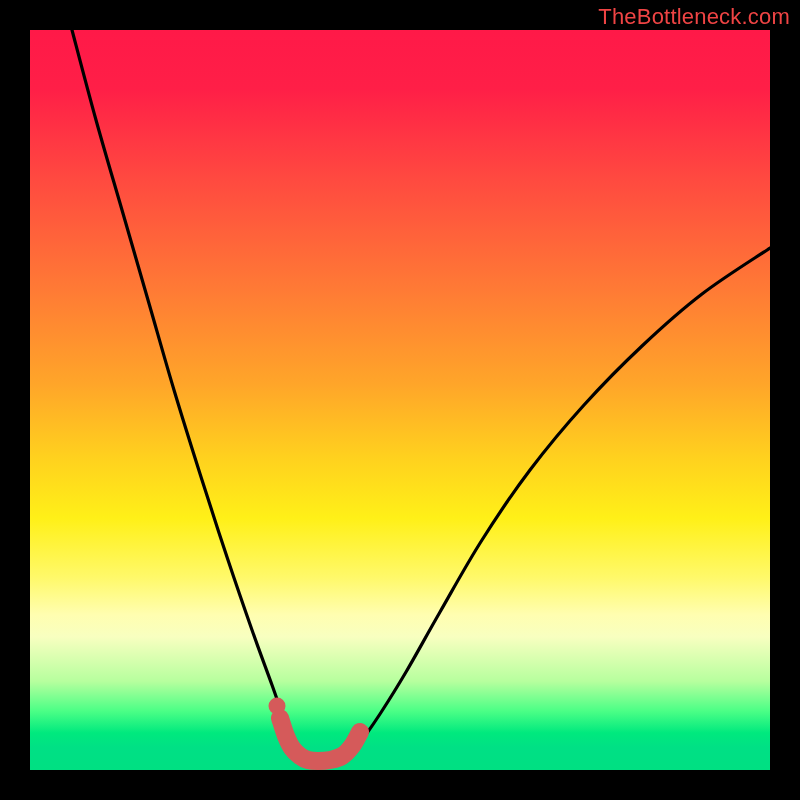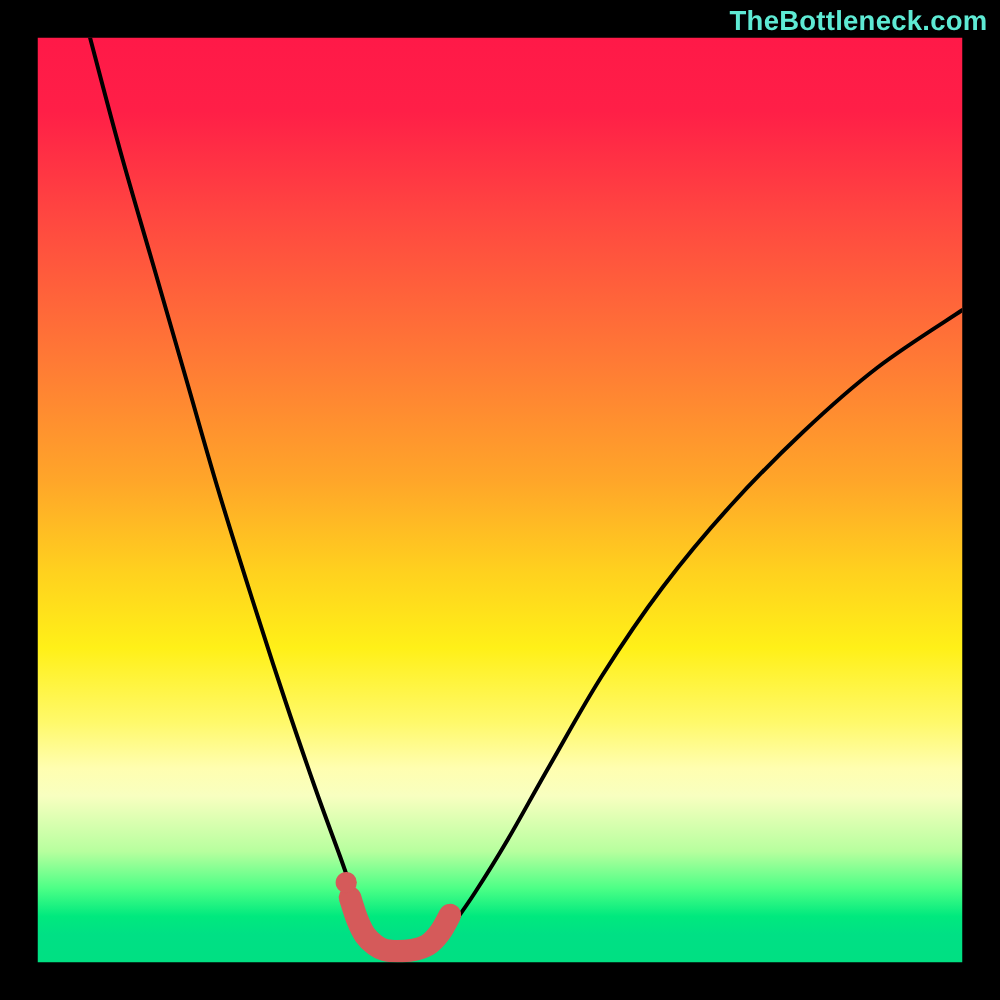--- a/index.html
+++ b/index.html
@@ -37,23 +37,23 @@
       #4cff86 92%,
       #00e97e 95%,
       #00e085 97%,
       #00e082 100%
     );
   }
   .watermark {
     position: absolute;
     top: 4px;
     right: 10px;
-    color: #5eead4;
+    color: #ef4444;
     font-size: 22px;
-    font-weight: 700;
+    font-weight: 400;
     letter-spacing: 0.2px;
     user-select: none;
   }
   svg.curve {
     position: absolute;
     inset: 0;
   }
 </style>
 </head>
 <body>

